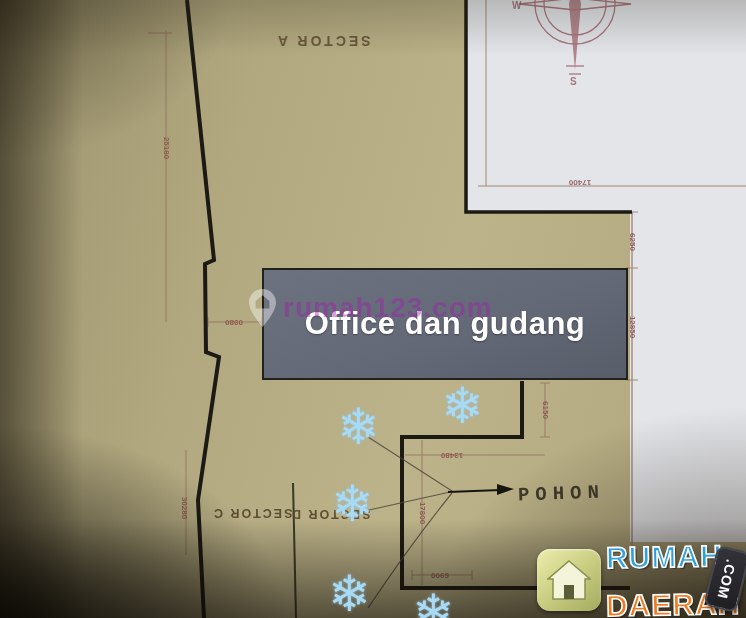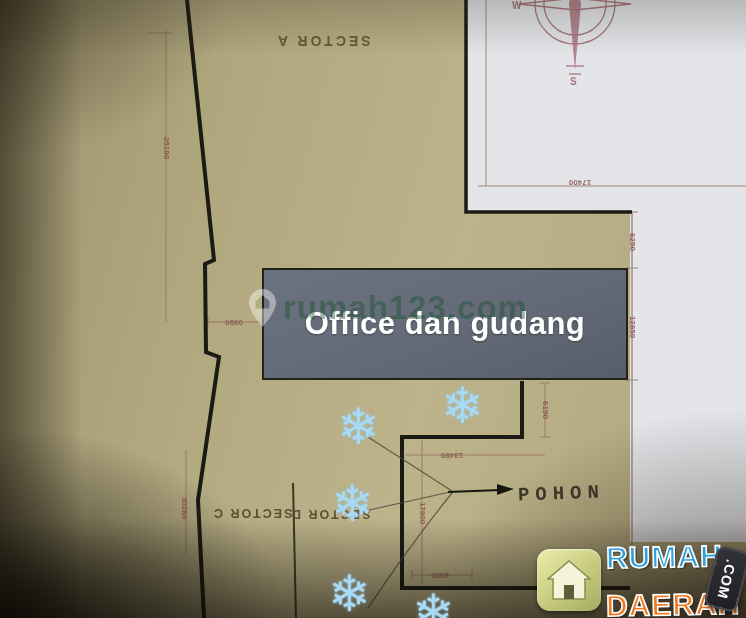--- a/index.html
+++ b/index.html
@@ -22,21 +22,21 @@
   .office-box span{
     color:#fff;font-weight:bold;font-size:31px;letter-spacing:.5px;
     text-shadow:0 1px 2px rgba(0,0,0,.35);
   }
 
   
   .watermark{
     position:absolute;left:249px;top:287px;height:42px;
     display:flex;align-items:center;gap:7px;opacity:.42;z-index:8;
   }
-  .watermark .wm-text{color:#14532d;font-weight:bold;font-size:33px;letter-spacing:1px;}
+  .watermark .wm-text{color:#a21caf;font-weight:bold;font-size:28px;letter-spacing:1px;}
 
   
   .sector{
     position:absolute;color:#55452a;font-weight:bold;opacity:.8;
     transform:rotate(180deg);white-space:nowrap;
   }
   .sector-a{left:275px;top:33px;font-size:14px;letter-spacing:3px;}
   .sector-c{left:212px;top:506px;font-size:12.5px;letter-spacing:2px;opacity:.9;}
   .sector-d{left:290px;top:507px;font-size:12.5px;letter-spacing:2px;opacity:.9;}
 

